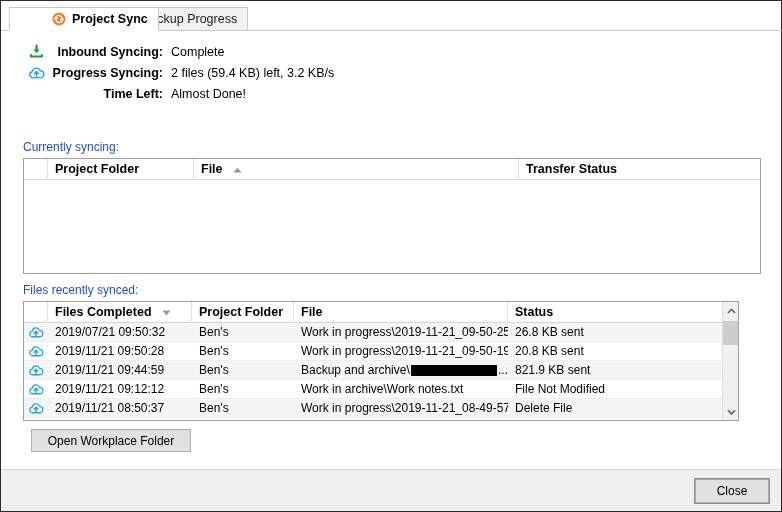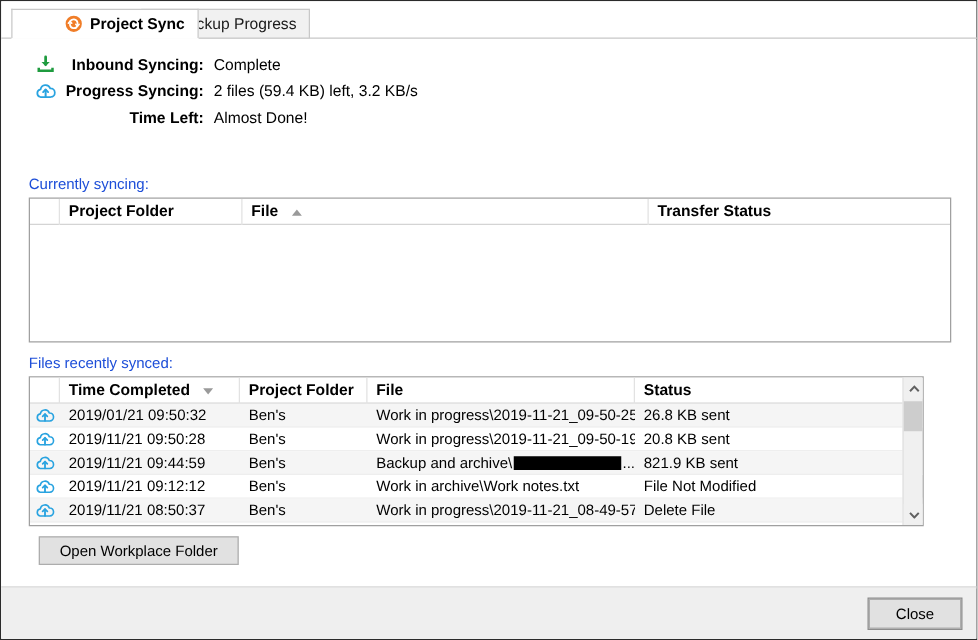--- a/index.html
+++ b/index.html
@@ -351,21 +351,21 @@
       </div>
       <div class="tbody" id="current-body"></div>
     </div>
 
     <div class="caption" id="cap-recent">Files recently synced:</div>
 
     <div class="table-panel" id="panel-recent">
       <div class="thead">
         <div class="th first" style="width:24px"></div>
         <div class="th" style="width:144px">
-          <span>Time Completed</span>
+          <span>Files Completed</span>
           <span class="sort-arrow">
             <svg width="9" height="6" viewBox="0 0 9 6">
                 <path d="M0.5 0.5 L8.5 0.5 L4.5 5.5 Z" fill="#9a9a9a"></path>
               </svg>
           </span>
         </div>
         <div class="th" style="width:102px">
           <span>Project Folder</span>
         </div>
         <div class="th" style="width:214px">
@@ -378,21 +378,21 @@
 
       <div class="tbody" id="recent-body">
           <div class="trow alt">
             <div class="td icon-cell" style="width: 24px;">
               <svg class="cloud-row-icon" viewBox="0 0 17 14">
                 <path d="M4.3 11.6 A3.1 3.1 0 0 1 4.5 5.5 A4 4 0 0 1 12.2 4.7 A2.9 2.9 0 0 1 12.6 11.6 Z" fill="none" stroke="#29a3e0" stroke-width="1.4" stroke-linejoin="round"></path>
                 <path d="M8.5 11.4 L8.5 5.9" stroke="#29a3e0" stroke-width="1.6" stroke-linecap="round"></path>
                 <path d="M6.5 7.7 L8.5 5.6 L10.5 7.7" fill="none" stroke="#29a3e0" stroke-width="1.5" stroke-linecap="round" stroke-linejoin="round"></path>
               </svg>
             </div>
-            <div class="td" style="width: 144px;">2019/01/21 09:50:32</div>
+            <div class="td" style="width: 144px;">2019/07/21 09:50:32</div>
             <div class="td" style="width: 102px;">Ben's</div>
             <div class="td" style="width: 214px;">Work in progress\2019-11-21_09-50-25 ...</div>
             <div class="td" style="width: 214px;">26.8 KB sent</div>
           </div>
           <div class="trow">
             <div class="td icon-cell" style="width: 24px;">
               <svg class="cloud-row-icon" viewBox="0 0 17 14">
                 <path d="M4.3 11.6 A3.1 3.1 0 0 1 4.5 5.5 A4 4 0 0 1 12.2 4.7 A2.9 2.9 0 0 1 12.6 11.6 Z" fill="none" stroke="#29a3e0" stroke-width="1.4" stroke-linejoin="round"></path>
                 <path d="M8.5 11.4 L8.5 5.9" stroke="#29a3e0" stroke-width="1.6" stroke-linecap="round"></path>
                 <path d="M6.5 7.7 L8.5 5.6 L10.5 7.7" fill="none" stroke="#29a3e0" stroke-width="1.5" stroke-linecap="round" stroke-linejoin="round"></path>

